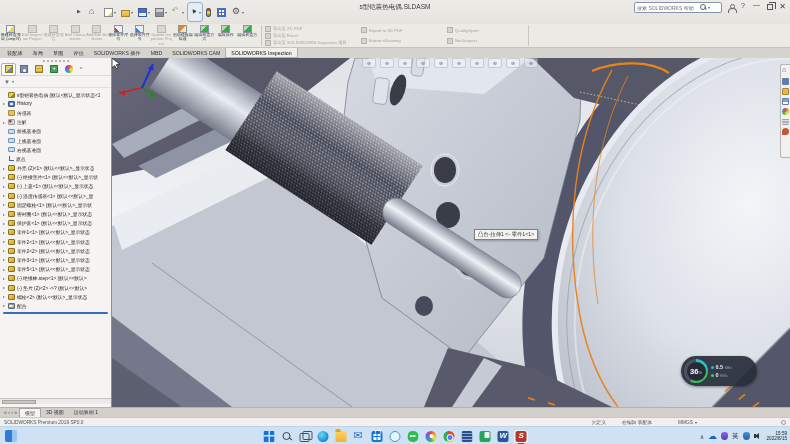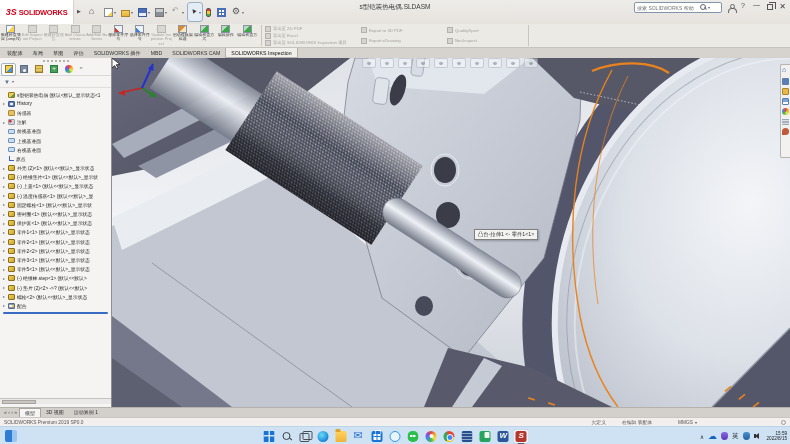--- a/index.html
+++ b/index.html
@@ -208,24 +208,20 @@
   .i-vol::before{content:"";position:absolute;left:0;top:2.8px;width:2.5px;height:3.5px;background:#333}
   .i-vol::after{content:"";position:absolute;left:1.8px;top:1px;border-top:3.5px solid transparent;border-bottom:3.5px solid transparent;border-right:4px solid #333}
   .clock{text-align:right;font-size:4.6px;line-height:5.4px;color:#1c1c1c}
 </style>
 </head>
 <body>
 
 <div id="app">
 
   <div class="titlebar">
-    <div class="logo-box">
-      <span class="logo-3s">3S</span>
-      <span class="logo-txt">SOLIDWORKS</span>
-    </div>
     <span class="logo-flyout">▶</span>
     <div class="qat">
 
         <span class="qslot">
           <i class="qicon qa-home"></i>
           <em class="qcaret"></em>
         </span>
 
         <span class="qslot">
           <i class="qicon qa-new"></i>
@@ -751,20 +747,40 @@
 
       <svg class="triad" width="60" height="46">
         <line x1="30" y1="30" x2="7" y2="35" stroke="#cc2222" stroke-width="1.6"></line>
         <polygon points="7,35 13,32 13,38" fill="#cc2222"></polygon>
         <line x1="30" y1="30" x2="44" y2="39" stroke="#228822" stroke-width="1.6"></line>
         <polygon points="44,39 37.5,38.5 40.5,33.5" fill="#228822"></polygon>
         <line x1="30" y1="30" x2="41" y2="6" stroke="#2233cc" stroke-width="2"></line>
         <polygon points="41,6 35.8,10.4 41.6,13 " fill="#2233cc"></polygon>
       </svg>
 
+      <div class="speed-badge">
+        <div class="ring">
+          <div class="ring-inner">
+            <span class="pct">36</span>
+            <span class="pct-sign">%</span>
+          </div>
+        </div>
+        <div class="speed-col">
+          <div class="speed-row">
+            <i class="dot up"></i>
+            <span class="spd-val">0.5</span>
+            <span class="spd-unit">KB/s</span>
+          </div>
+          <div class="speed-row">
+            <i class="dot down"></i>
+            <span class="spd-val">0</span>
+            <span class="spd-unit">KB/s</span>
+          </div>
+        </div>
+      </div>
     </div>
   </div>
 
   <div class="doctabs">
     <span class="dnav">« ‹ › »</span>
     <span style="display:flex">
 
         <span class="dtab active">模型</span>
 
         <span class="dtab">3D 视图</span>

